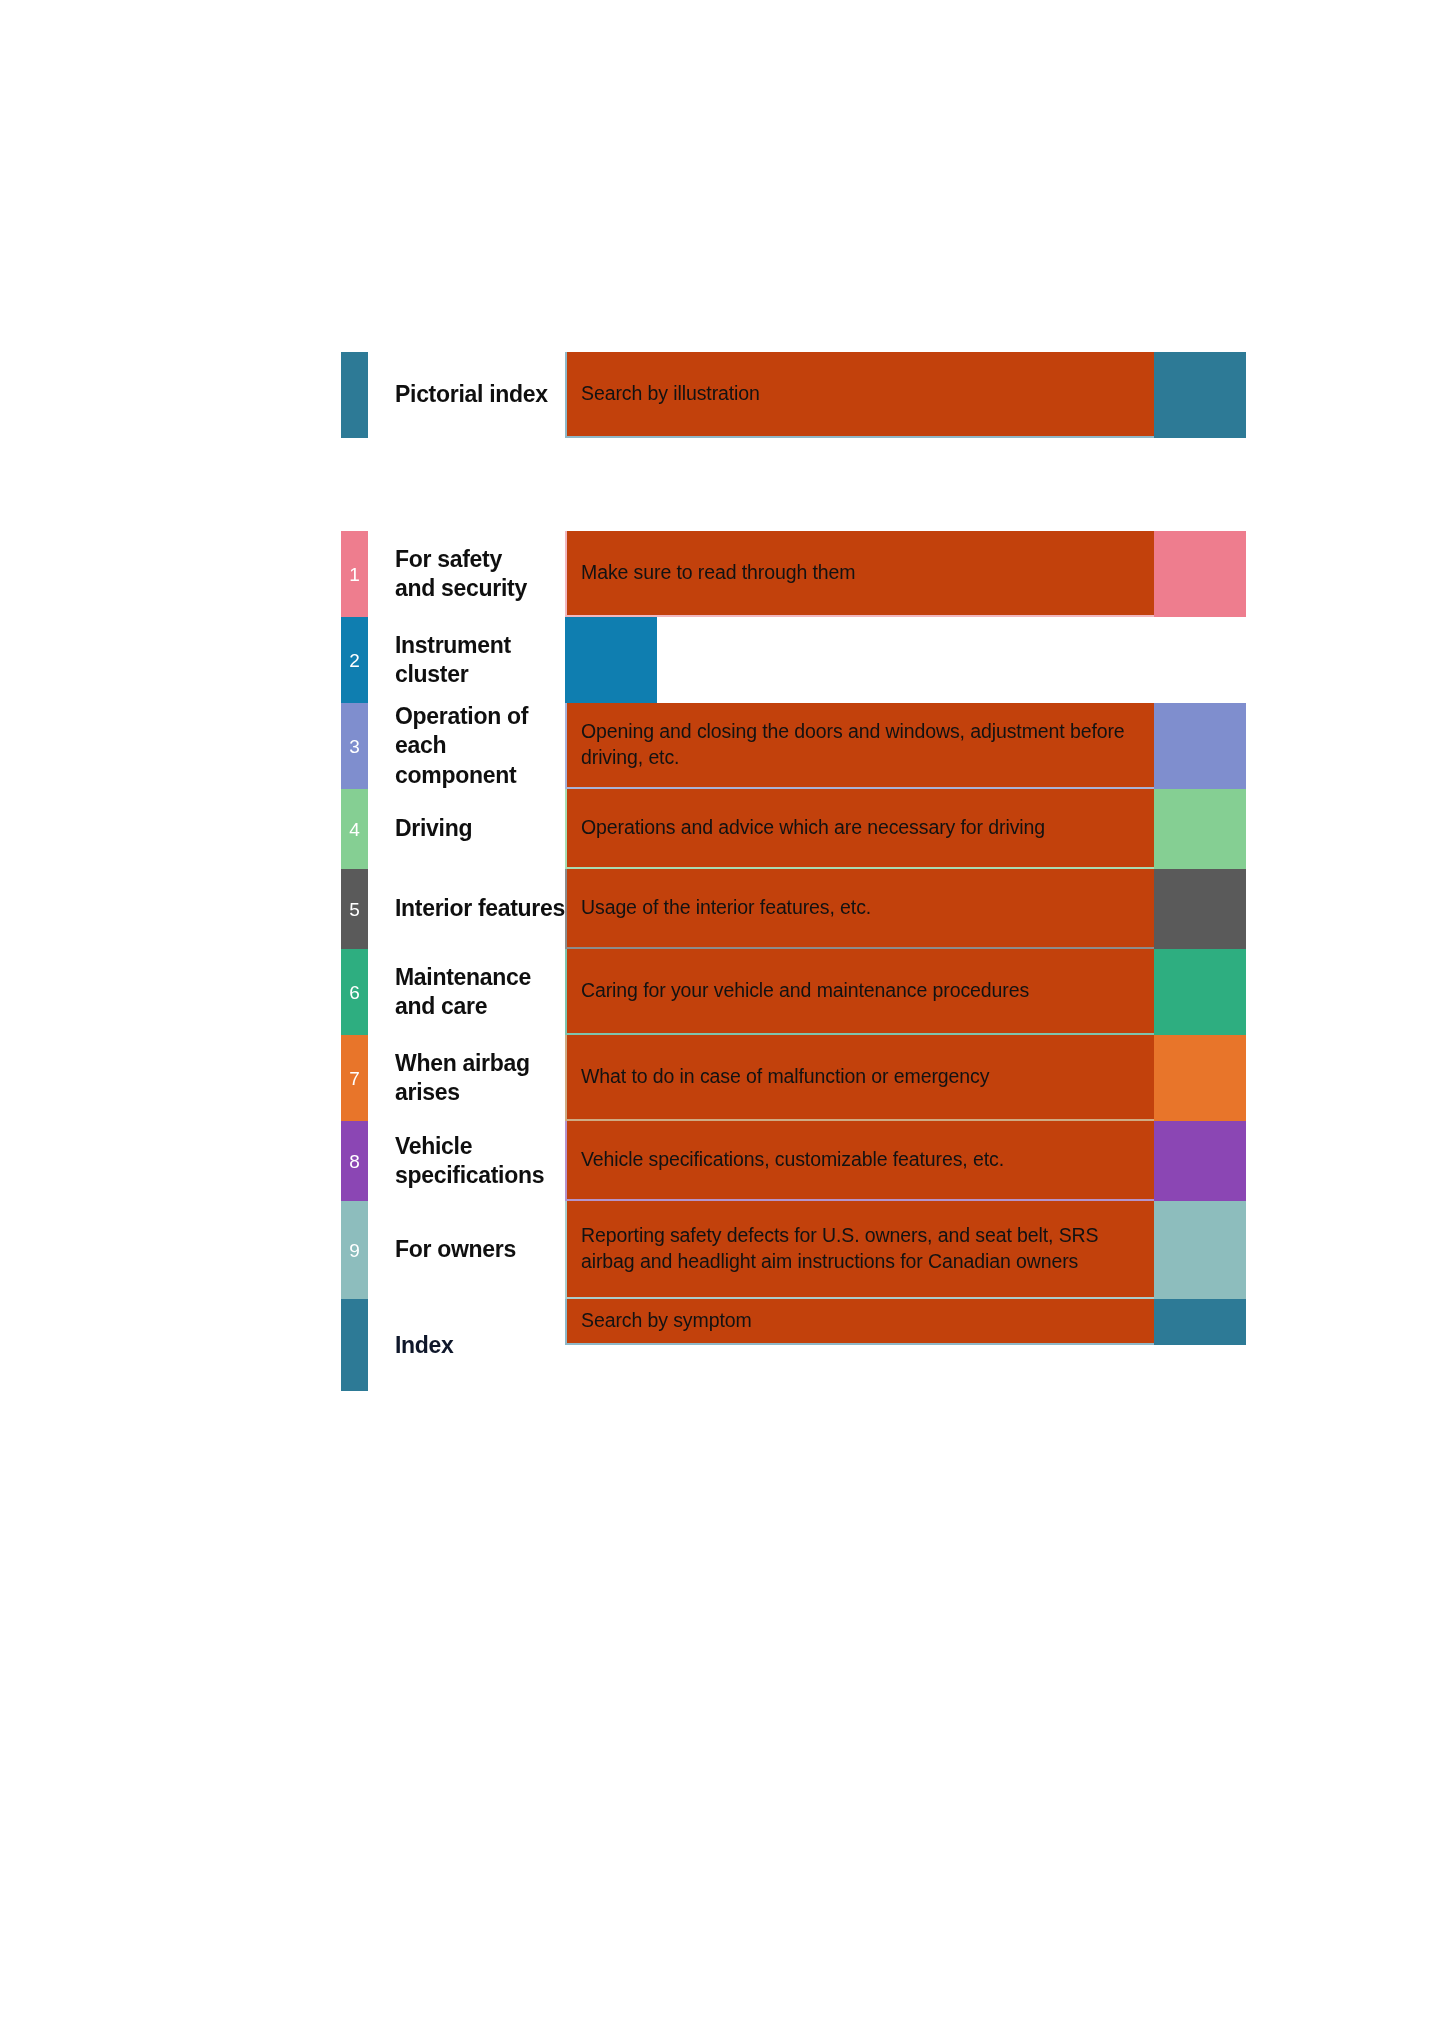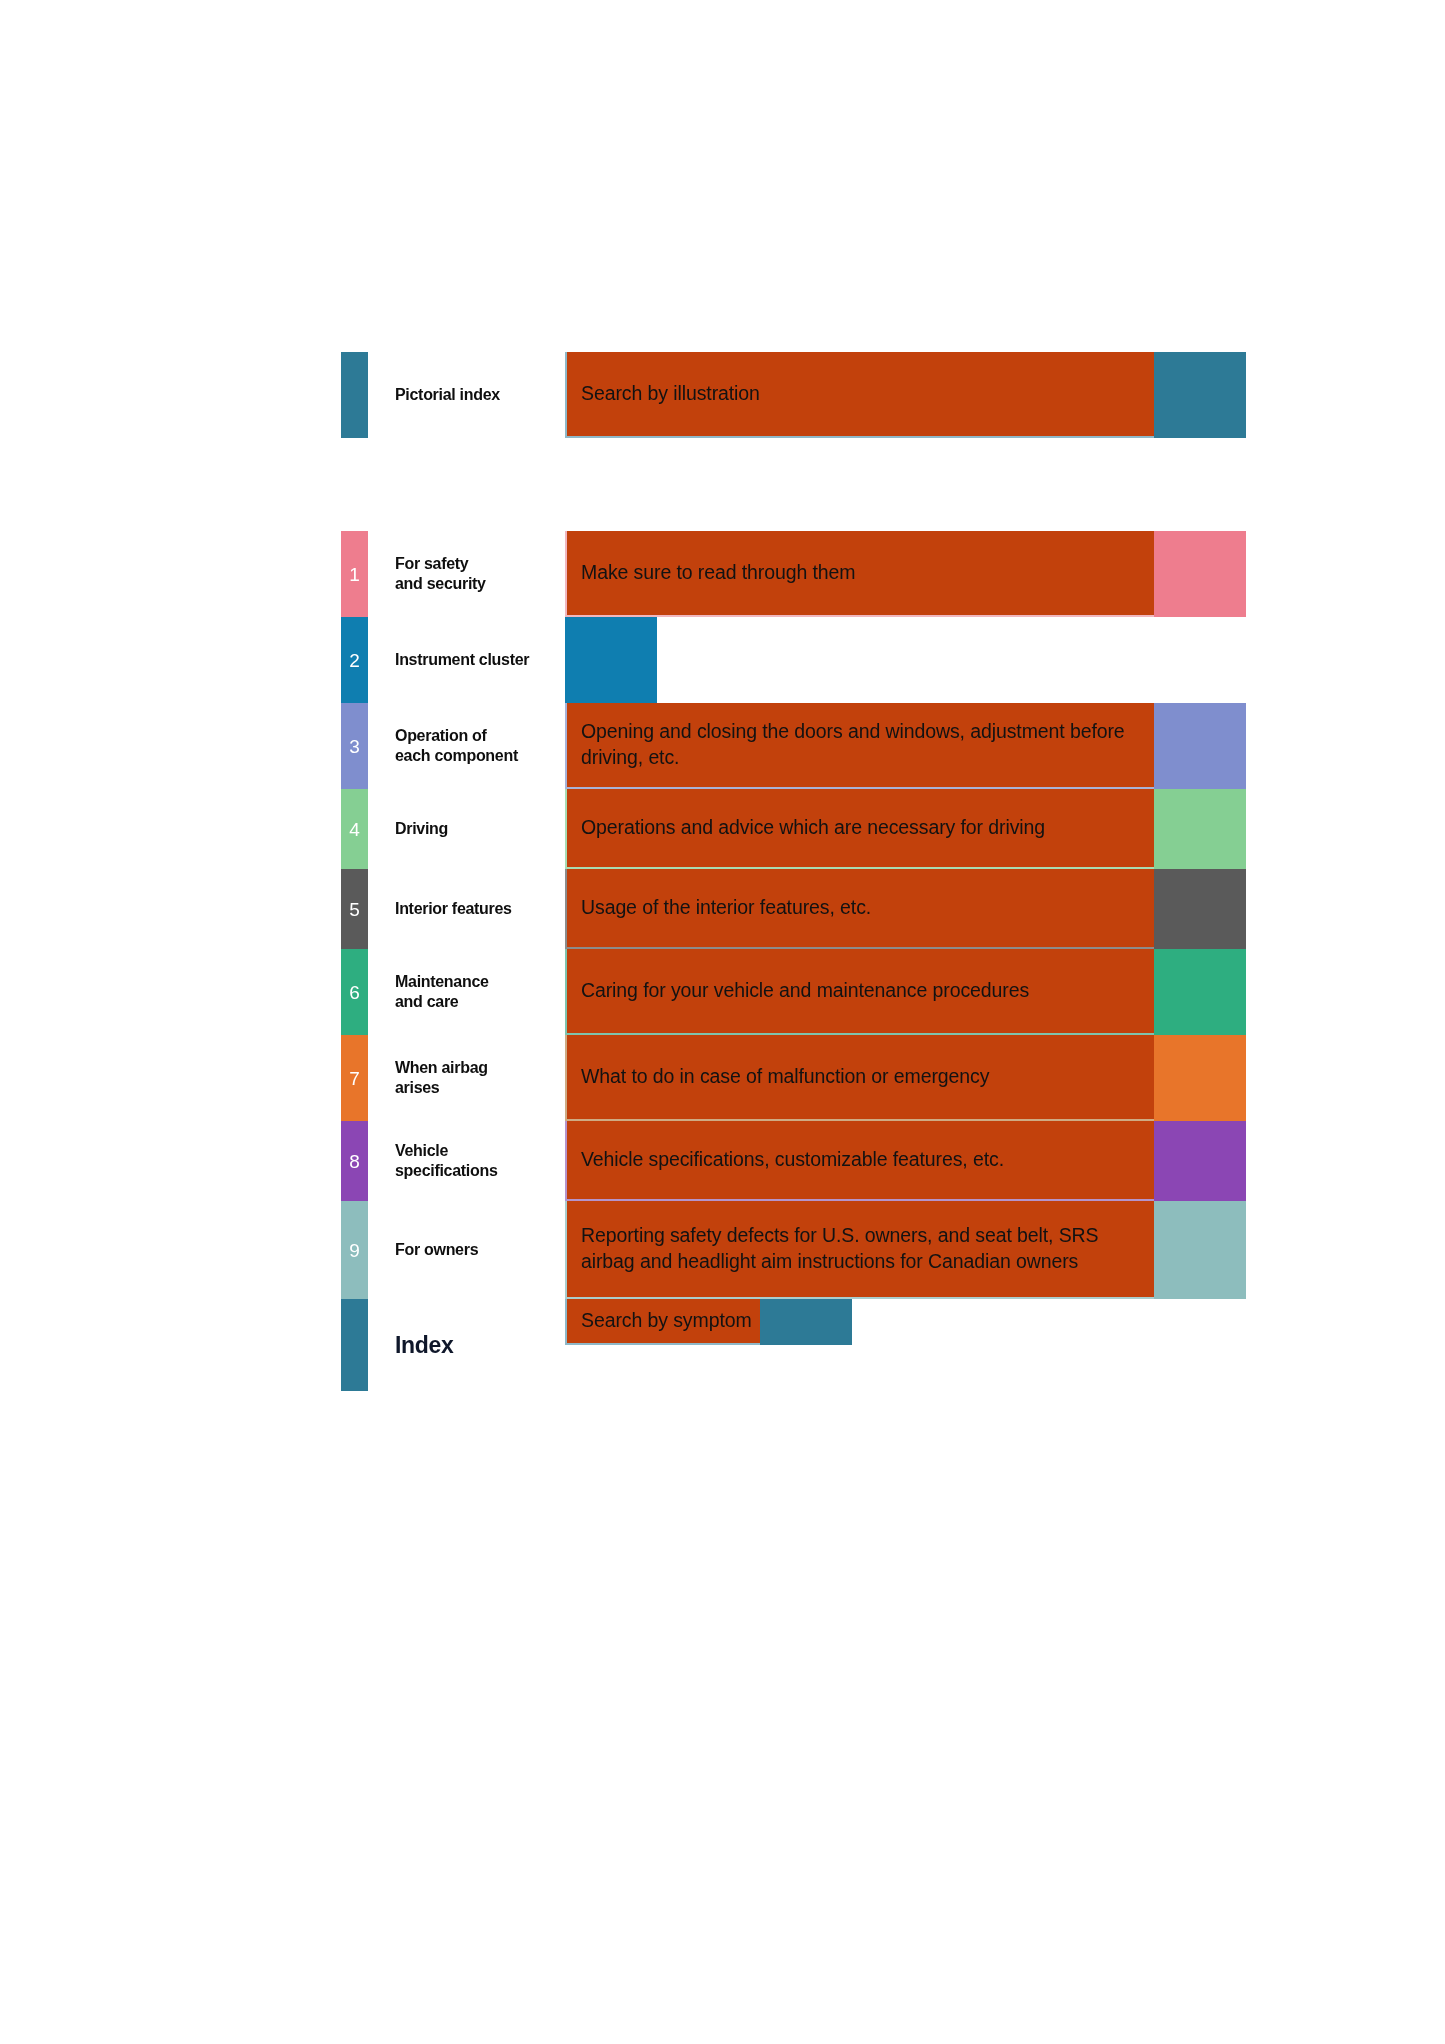--- a/index.html
+++ b/index.html
@@ -60,21 +60,21 @@
   }
 
   
   .title {
     flex: 0 0 197px;
     width: 197px;
     display: flex;
     align-items: center;
     padding-left: 27px;
     box-sizing: border-box;
-    font-size: 16px;
+    font-size: 23px;
     font-weight: bold;
     color: #0f0f0f;
     letter-spacing: -0.3px;
     line-height: 1.28;
     font-family: "Liberation Sans", sans-serif;
   }
 
   
   .desc {
     flex: 1 1 auto;
@@ -135,20 +135,21 @@
     box-sizing: border-box;
     font-size: 23px;
     font-weight: bold;
     color: #0f172a;
     letter-spacing: -0.3px;
     font-family: "Liberation Sans", sans-serif;
   }
   .index-rows {
     flex: 1 1 auto;
     display: flex;
+    flex-direction: column;
   }
   .index-row {
     display: flex;
     align-items: stretch;
   }
 </style>
 </head>
 <body>
 
 <div id="page">

